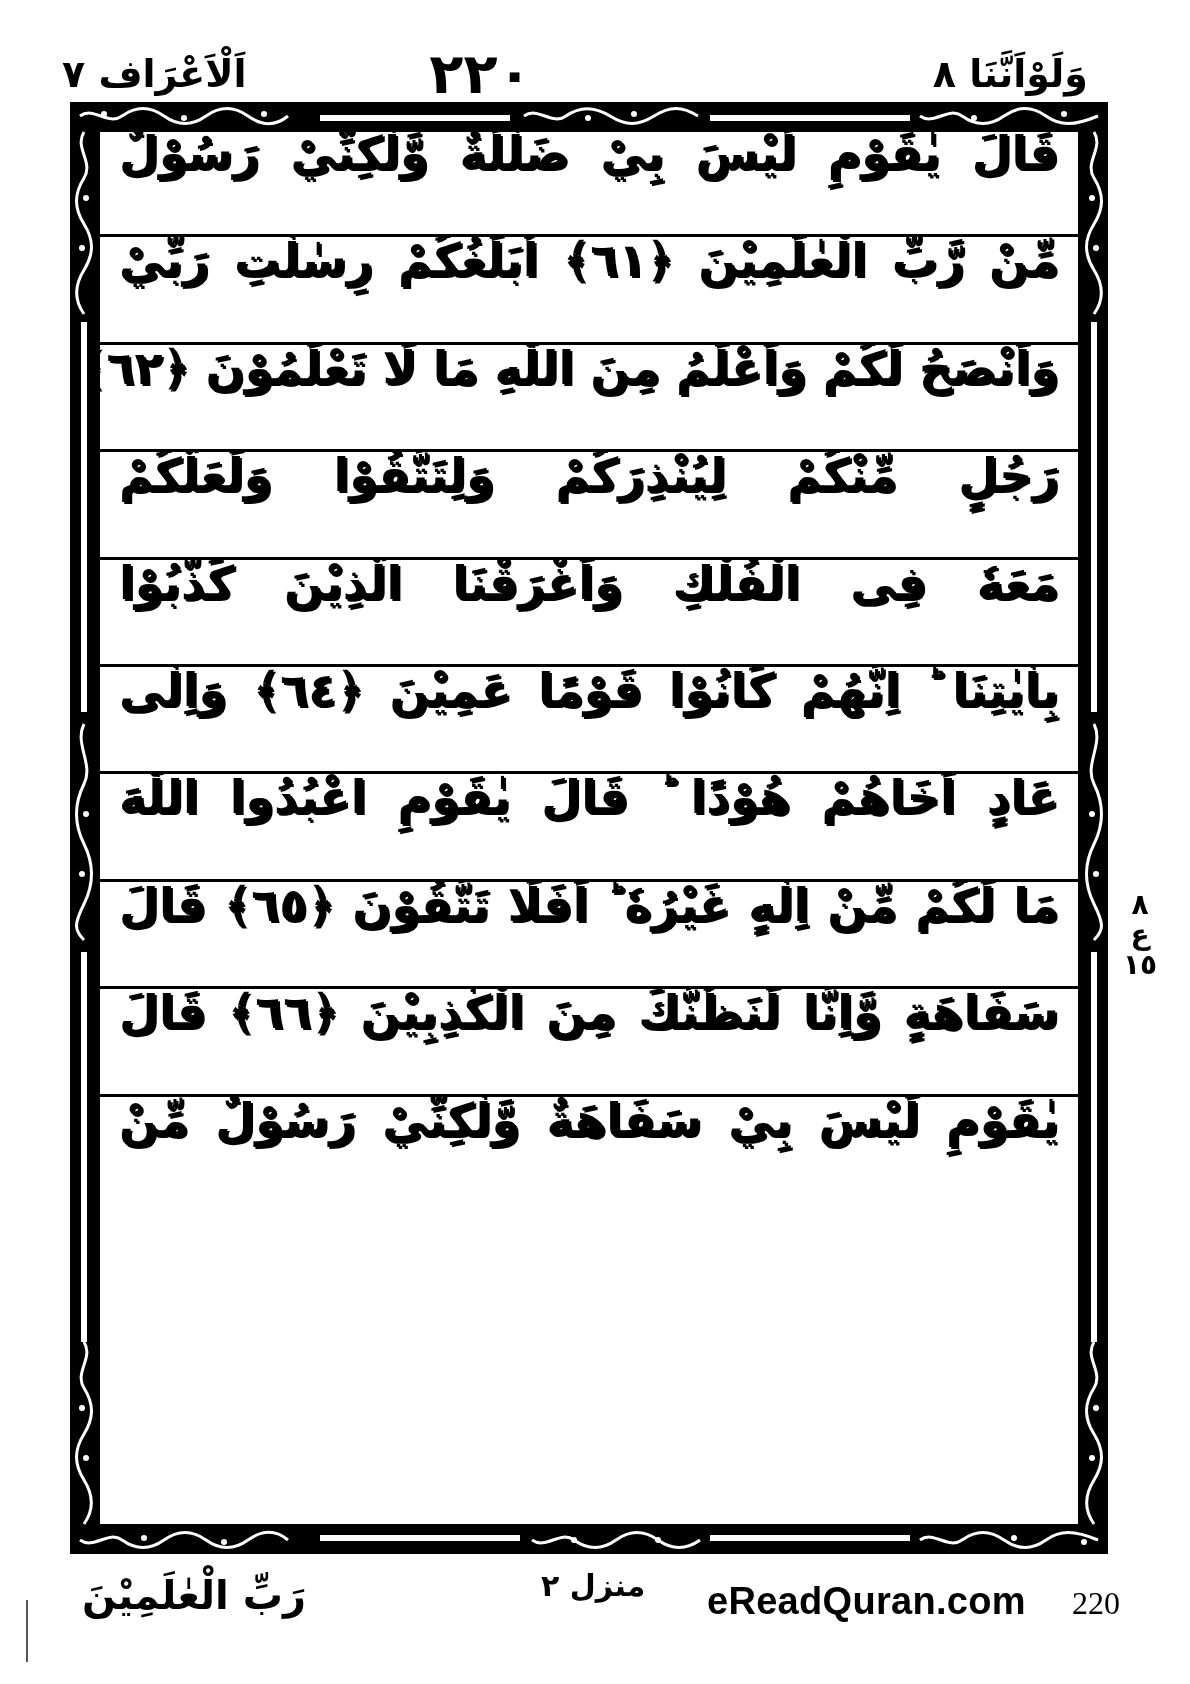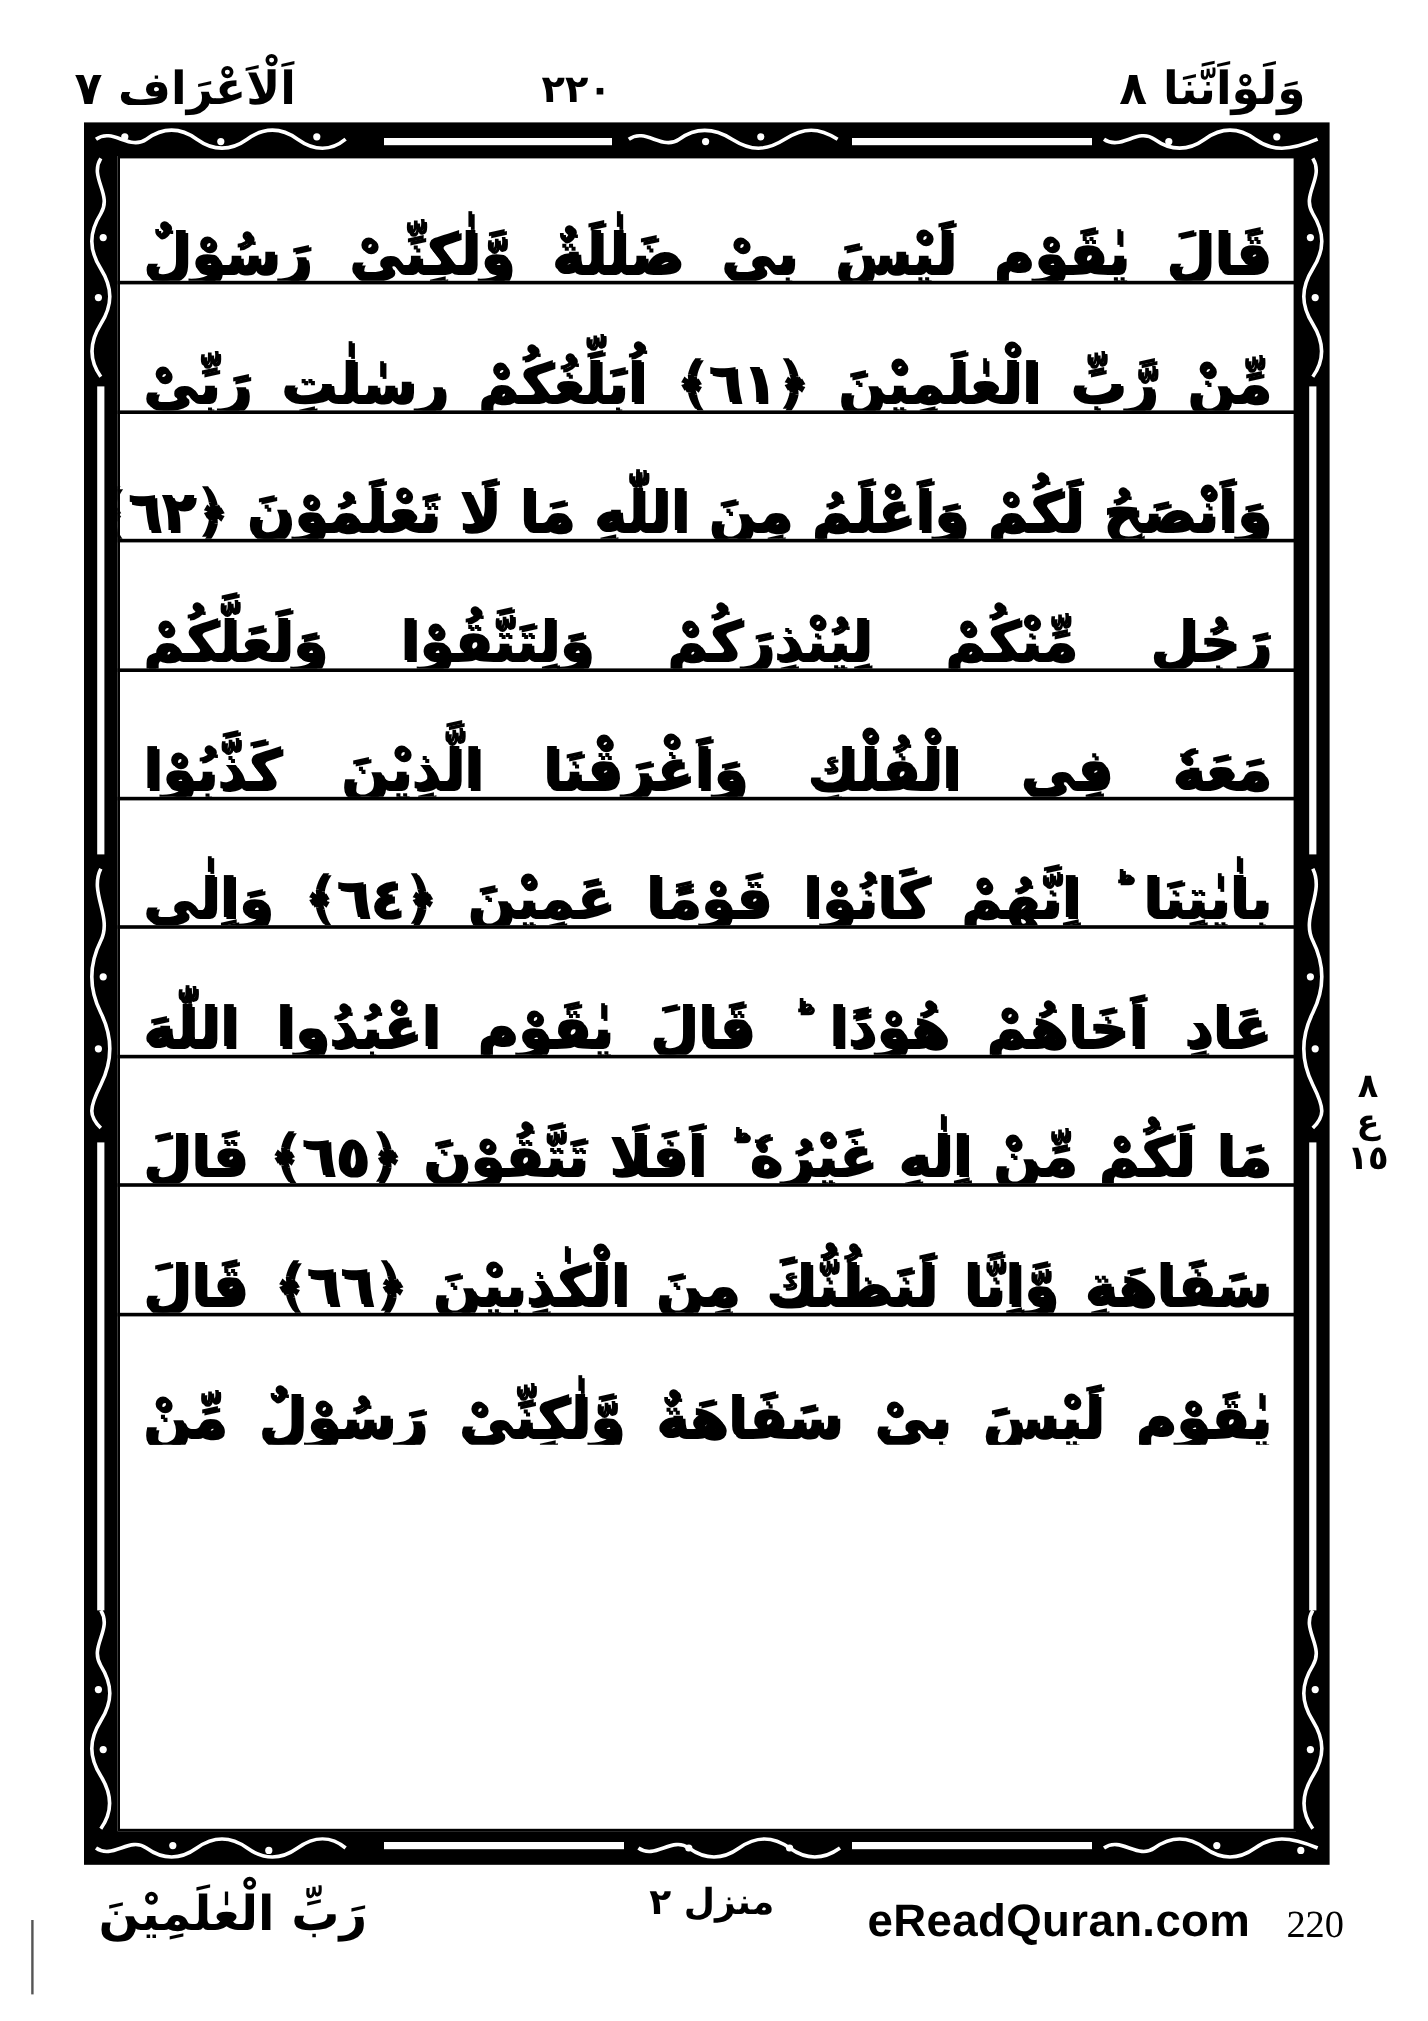--- a/index.html
+++ b/index.html
@@ -1,50 +1,50 @@
 <!DOCTYPE html>
 <html><head>
 <meta charset="utf-8">
 <style>
   html, body { margin: 0; padding: 0; background: #ffffff; }
   body { width: 1190px; height: 1684px; position: relative; overflow: hidden; font-family: "DejaVu Sans", sans-serif; color: #000; }
 
   
   .hdr { position: absolute; top: 48px; height: 52px; font-weight: bold; font-size: 38px; line-height: 52px; white-space: nowrap; direction: rtl; }
   .hdr-left { left: 62px; }
-  .hdr-center { left: 0; width: 961px; text-align: center; direction: ltr; font-size: 32px; }
+  .hdr-center { left: 0; width: 961px; text-align: center; direction: ltr; font-size: 56px; }
   .hdr-right { right: 102px; }
 
   
   .frame { position: absolute; left: 70px; top: 102px; width: 1038px; height: 1452px; background: #000; }
   .frame-inner-white { position: absolute; left: 28px; top: 28px; right: 28px; bottom: 28px; background: #fff; border: 2px solid #000; box-sizing: border-box; }
 
   
   .rail-h { position: absolute; height: 6px; background: #fff; }
   .rail-v { position: absolute; width: 6px; background: #fff; }
 
   
   .orn { position: absolute; }
   .orn svg { display: block; }
 
   
   .rows { position: absolute; left: 98px; top: 130px; width: 982px; height: 1396px; }
-  .row { position: relative; height: 107.4px; border-bottom: 3px solid #000; box-sizing: border-box; display: flex; align-items: flex-end; justify-content: center; overflow: hidden; }
+  .row { position: relative; height: 107.4px; border-bottom: 3px solid #000; box-sizing: border-box; display: flex; align-items: flex-start; justify-content: center; overflow: hidden; }
   .row:last-child { border-bottom: none; }
   .row-text { direction: rtl; unicode-bidi: plaintext; font-family: "DejaVu Sans", sans-serif; font-weight: bold; font-size: 46px; line-height: 1; white-space: nowrap; text-align: justify; width: 940px; text-align-last: justify; text-shadow: 2px 2px 0 #000; }
 
   
   .ruku { position: absolute; left: 1120px; top: 890px; width: 40px; text-align: center; font-weight: bold; font-size: 28px; line-height: 30px; }
   .ruku span { display: block; }
 
   
   .ftr { position: absolute; white-space: nowrap; }
   .ftr-left { left: 82px; top: 1572px; font-size: 40px; font-weight: bold; direction: rtl; }
   .ftr-manzil { left: 541px; top: 1568px; font-size: 30px; font-weight: bold; direction: rtl; }
-  .ftr-site { left: 707px; top: 1580px; font-family: "Liberation Sans", sans-serif; font-weight: bold; font-size: 38px; letter-spacing: 0.3px; margin-left: 16px; }
+  .ftr-site { left: 707px; top: 1580px; font-family: "Liberation Sans", sans-serif; font-weight: bold; font-size: 38px; letter-spacing: 0.3px; }
   .ftr-pageno { left: 1072px; top: 1585px; font-family: "Liberation Serif", serif; font-size: 32px; }
 
   .margin-line { position: absolute; left: 26px; top: 1600px; width: 2px; height: 62px; background: #555; }
 </style>
 </head>
 <body>
 
 <div class="hdr hdr-left">اَلْاَعْرَاف ٧</div>
 <div class="hdr hdr-center">٢٢٠</div>
 <div class="hdr hdr-right">وَلَوْاَنَّنَا ٨</div>

